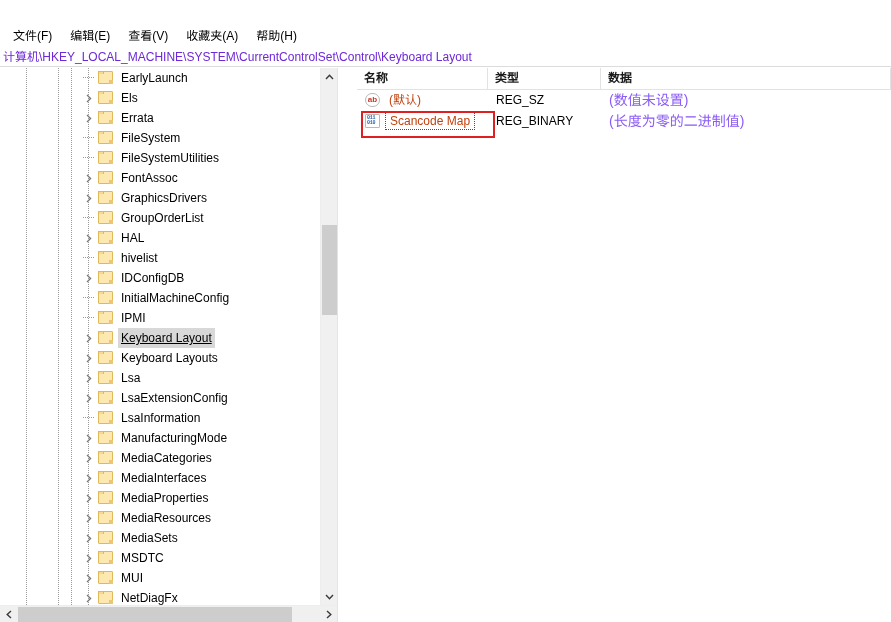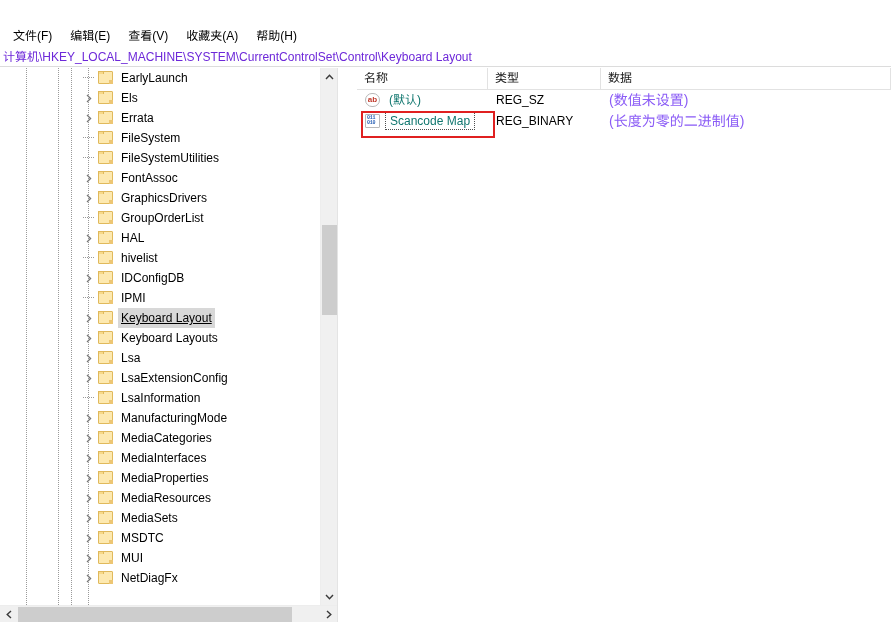--- a/index.html
+++ b/index.html
@@ -336,20 +336,21 @@
     position: absolute;
     top: 0;
     height: 21px;
     line-height: 21px;
     font-size: 12px;
     color: #1a1a1a;
     padding-left: 7px;
     box-sizing: border-box;
     border-right: 1px solid #e2e2e2;
     white-space: nowrap;
+    font-weight: bold;
   }
   .list-body {
     position: absolute;
     left: 0; top: 22px;
     width: 534px;
     height: 532px;
   }
   .list-row {
     position: relative;
     height: 21px;
@@ -393,21 +394,21 @@
     padding: 1px 0 0 1px;
     font-weight: bold;
   }
   .lr-name {
     position: absolute;
     left: 28px;
     top: 0;
     height: 21px;
     line-height: 21px;
     font-size: 12px;
-    color: #0f766e;
+    color: #c2410c;
     padding: 0 4px;
     white-space: nowrap;
   }
   .list-row.focused .lr-name {
     border: 1px dotted #4d4d4d;
     height: 19px;
     line-height: 18px;
     box-sizing: border-box;
   }
   .lr-type {
@@ -607,20 +608,31 @@
                 </svg>
               </div>
               <div class="tw-folder">
                 <div class="folder-shape">
                   <div class="back"></div>
                   <div class="tab"></div>
                   <div class="fold"></div>
                 </div>
               </div>
               <div class="tw-label">IDConfigDB</div>
+            </div>
+            <div class="tree-row">
+              <div class="tw-elbow"></div>
+              <div class="tw-folder">
+                <div class="folder-shape">
+                  <div class="back"></div>
+                  <div class="tab"></div>
+                  <div class="fold"></div>
+                </div>
+              </div>
+              <div class="tw-label">InitialMachineConfig</div>
             </div>
             <div class="tree-row">
               <div class="tw-elbow"></div>
               <div class="tw-folder">
                 <div class="folder-shape">
                   <div class="back"></div>
                   <div class="tab"></div>
                   <div class="fold"></div>
                 </div>
               </div>

